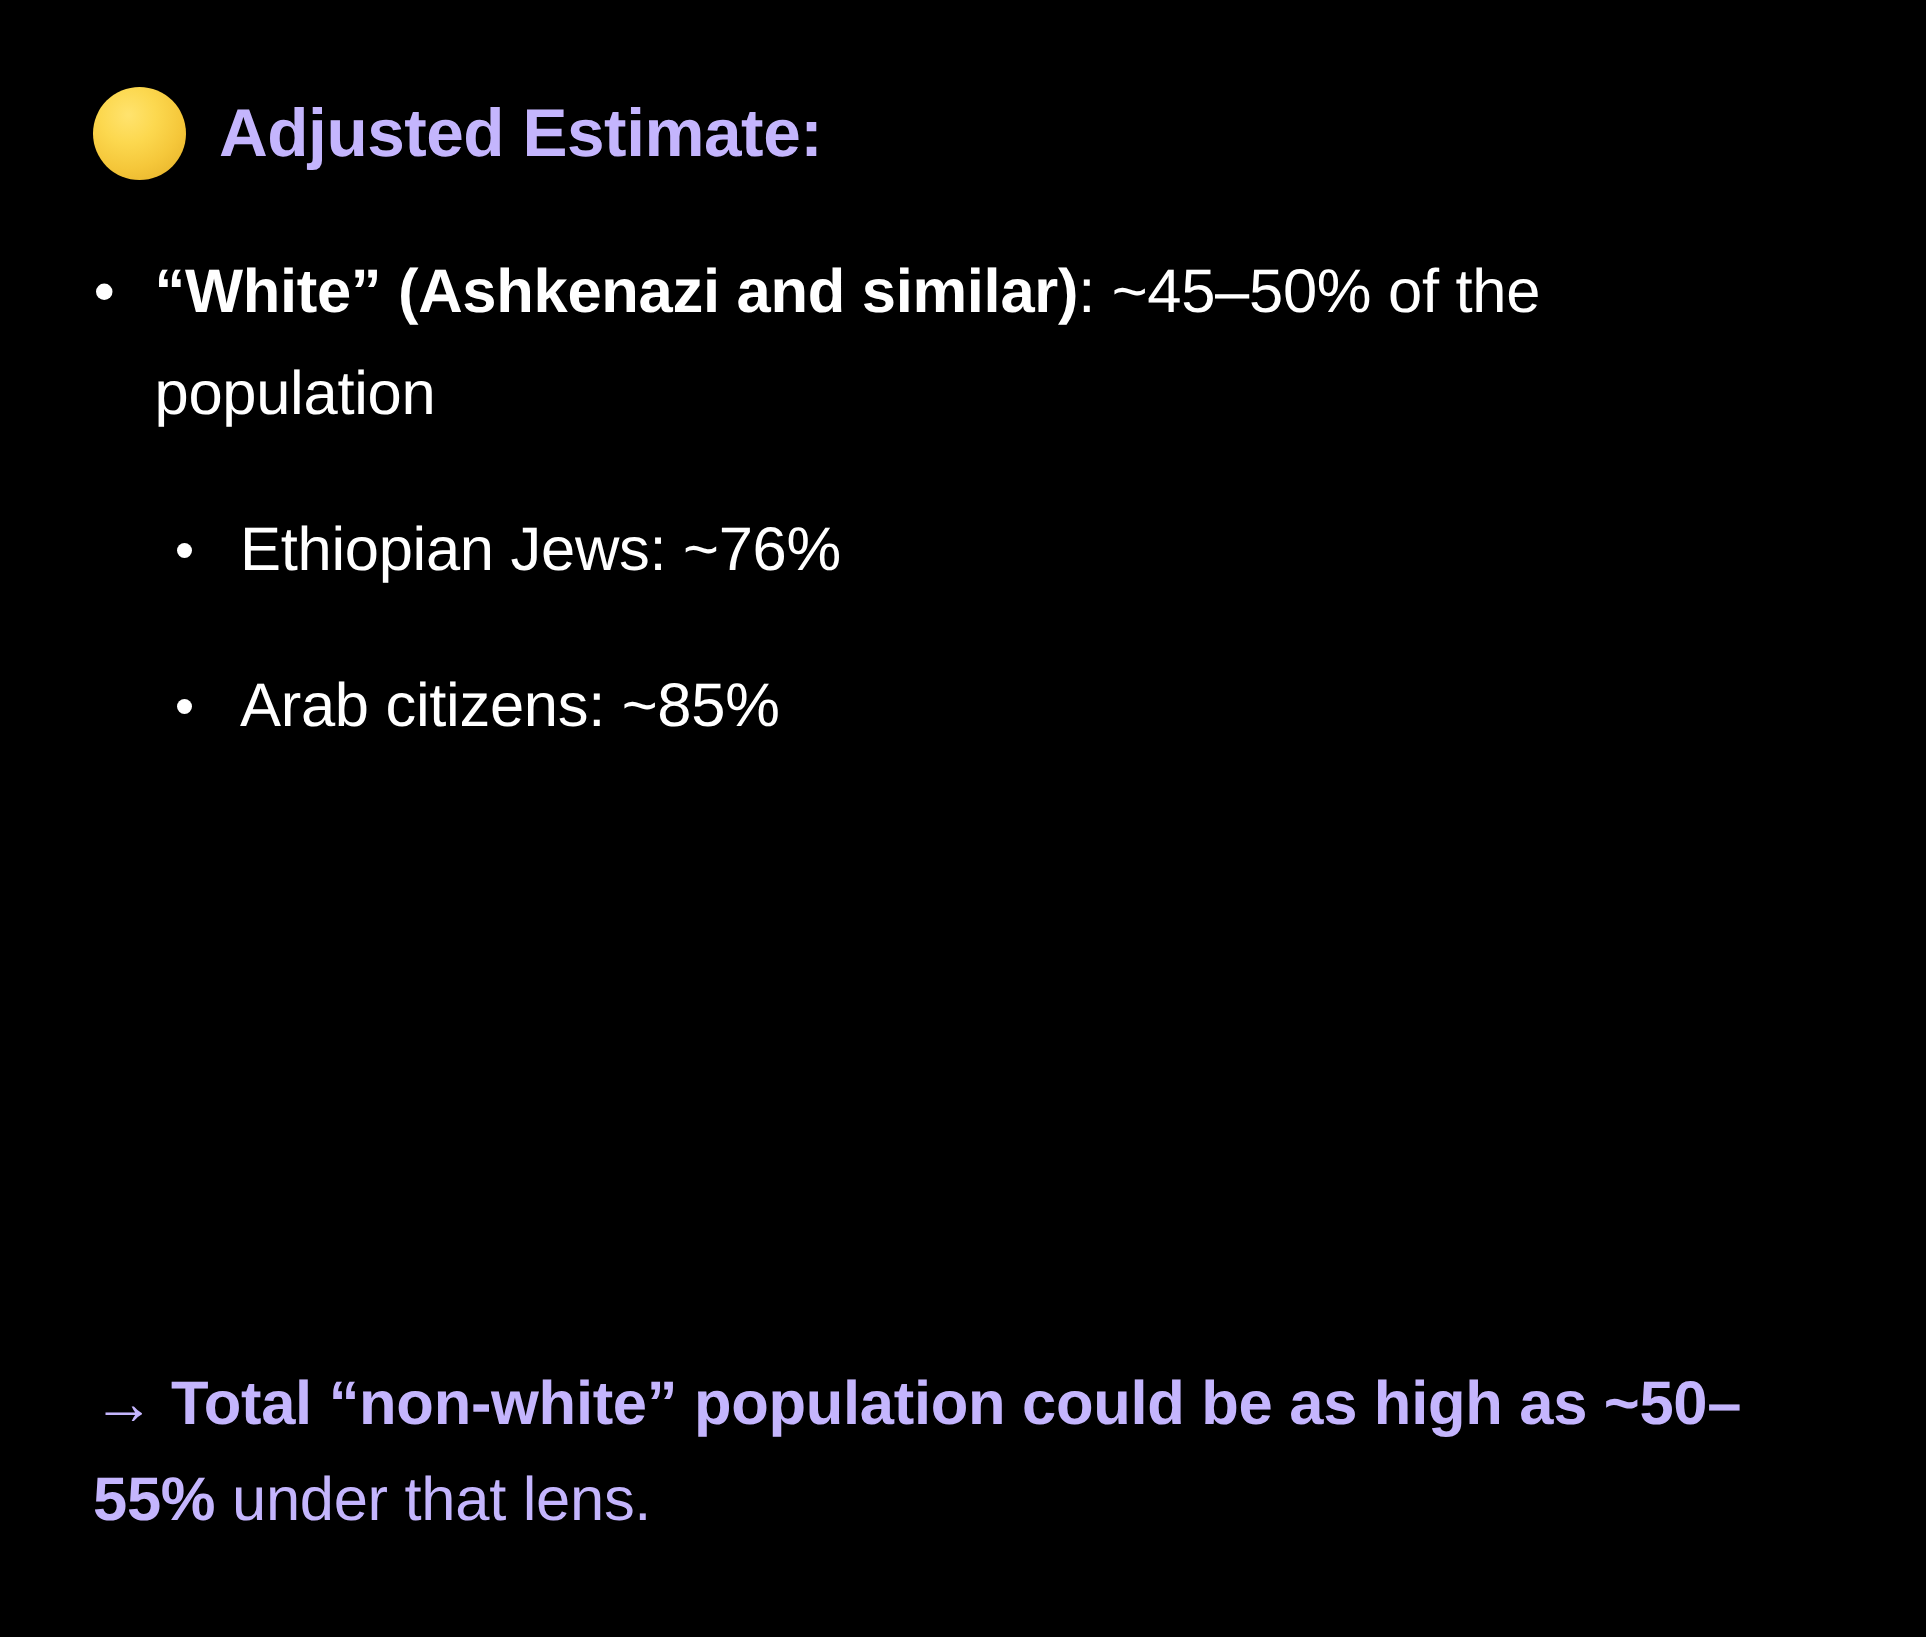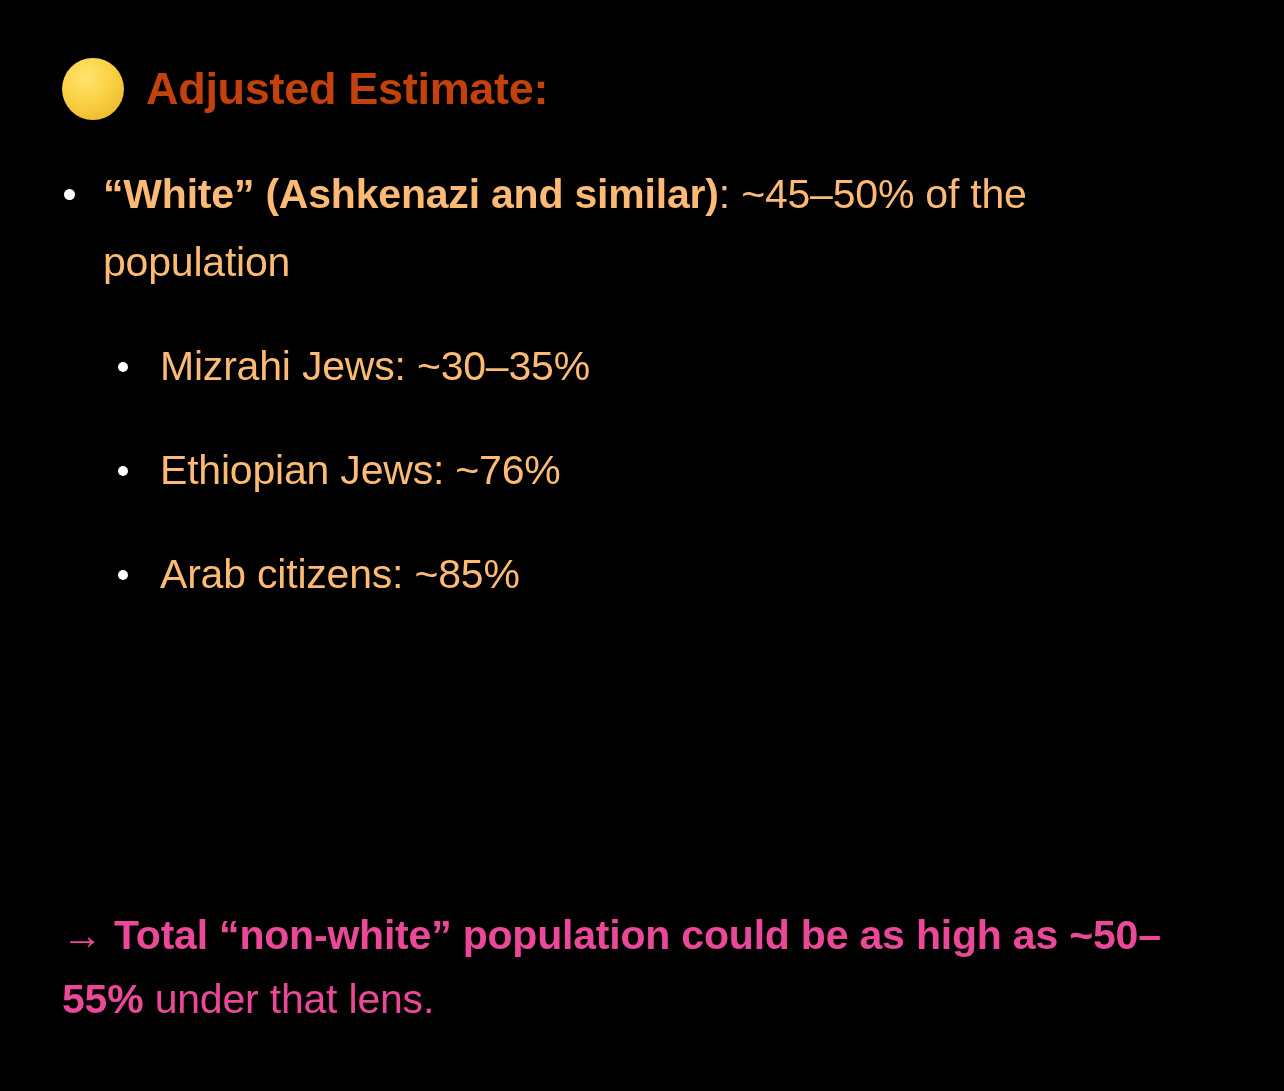--- a/index.html
+++ b/index.html
@@ -45,40 +45,40 @@
                 #e8b52c 88%,
                 #d9a522 100%);
     flex: 0 0 auto;
     display: block;
   }
   .heading-text {
     font-size: 45px;
     font-weight: 700;
     letter-spacing: -0.3px;
     line-height: 1.05;
-    color: #c2410c;
+    color: #c4b5fd;
     white-space: nowrap;
   }
 
   
   .content {
     position: absolute;
     left: 0;
     top: 160px;
     width: 1284px;
   }
 
   .bullet {
     position: relative;
     padding-left: 103px;
     padding-right: 60px;
     font-size: 41px;
     line-height: 68px;
     font-weight: 400;
-    color: #fdba74;
+    color: #ffffff;
     letter-spacing: -0.2px;
   }
   .bullet::before {
     content: "";
     position: absolute;
     left: 64px;
     top: 29px;
     width: 11px;
     height: 11px;
     border-radius: 50%;
@@ -111,21 +111,21 @@
   
   .conclusion {
     position: absolute;
     left: 62px;
     top: 903px;
     width: 1120px;
     font-size: 41px;
     line-height: 64px;
     font-weight: 400;
     letter-spacing: -0.2px;
-    color: #ec4899;
+    color: #c4b5fd;
   }
   .conclusion .arrow {
     font-weight: 700;
   }
 </style>
 </head>
 <body>
 
 <div class="page">
 
@@ -136,23 +136,20 @@
 
   <div class="content">
 
     <div class="bullet level1">
       <span class="b">“White” (Ashkenazi and similar)</span><span>: ~45–50% of the population</span>
     </div>
 
 
     <div class="sublist">
       <div class="bullet level2">
-        <span>Mizrahi Jews: ~30–35%</span>
-      </div>
-      <div class="bullet level2">
         <span>Ethiopian Jews: ~76%</span>
       </div>
       <div class="bullet level2">
         <span>Arab citizens: ~85%</span>
       </div>
     </div>
 
   </div>
 
   <div class="conclusion">

